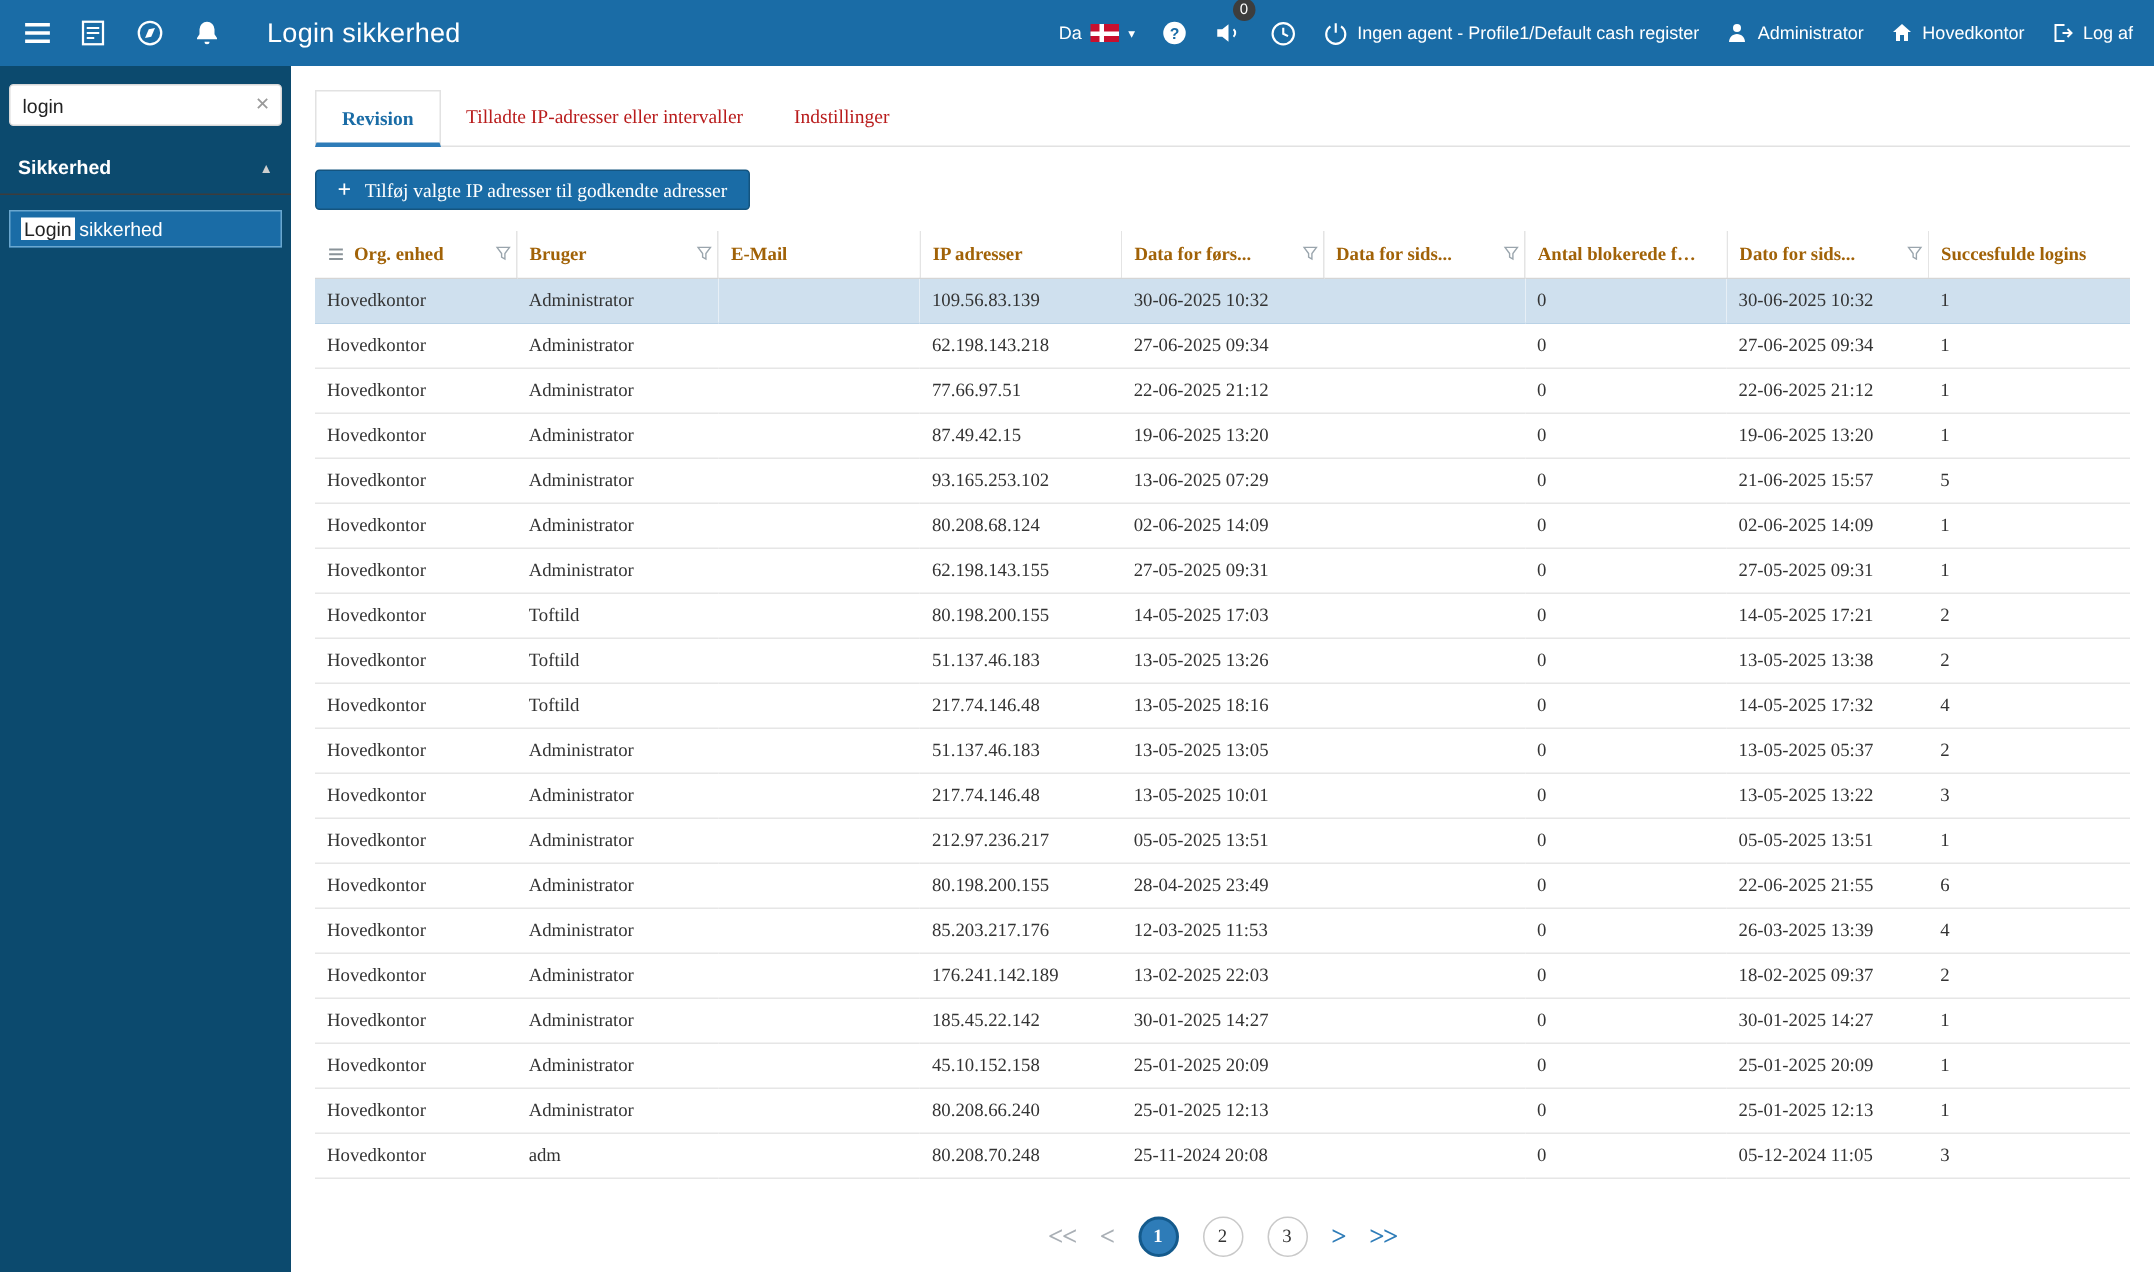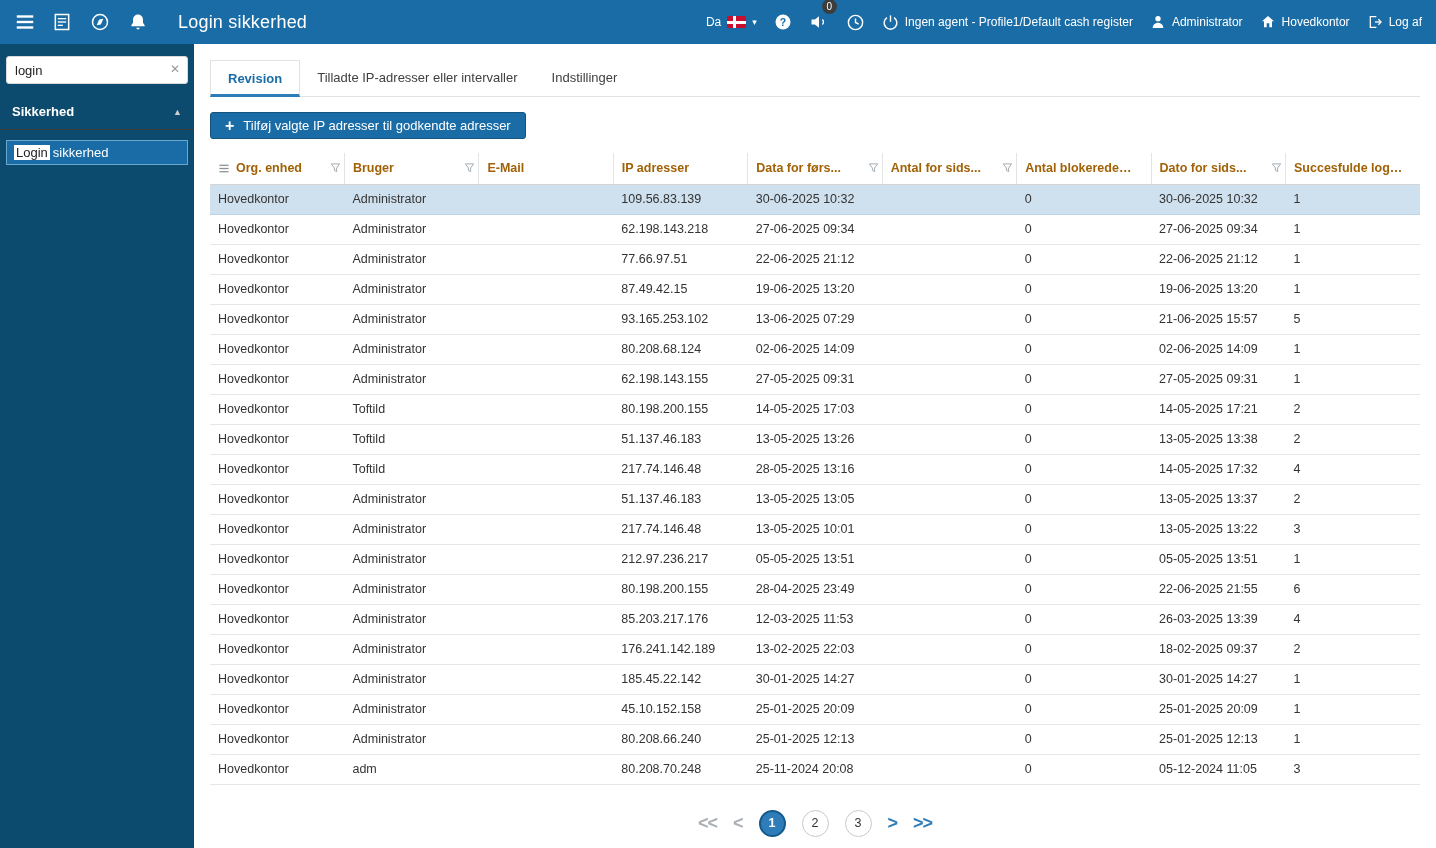--- a/index.html
+++ b/index.html
@@ -29,23 +29,23 @@
   .search-wrap{position:relative;margin:12px 6px 10px;}
   .search-input{width:100%;height:28px;border:1px solid #d9d9d9;border-radius:3px;padding:0 24px 0 8px;font-size:13px;font-family:inherit;color:#222;background:#fff;outline:none;}
   .search-clear{position:absolute;right:8px;top:7px;color:#9a9a9a;font-size:12px;cursor:pointer;line-height:1;}
   .section-header{display:flex;justify-content:space-between;align-items:center;padding:10px 12px;color:#fff;font-size:13px;font-weight:700;border-bottom:1px solid #3c3c3c;cursor:pointer;}
   .collapse-caret{font-size:9px;color:#cfcfcf;}
   .sidebar-item{margin:10px 6px;background:#1a6ca6;border:1px solid #6aa7cf;padding:4px 7px;font-size:13px;color:#fff;cursor:pointer;}
   .sidebar-item .match{background:#fff;color:#222;padding:0 2px;}
   .sidebar-item .rest{margin-left:3px;}
 
   
-  .main{flex:1;background:#fff;padding:0 16px;overflow:hidden;}
+  .main{flex:1;background:#fff;padding:0 16px;overflow:hidden;font-family:Liberation Serif, serif;}
   .tab-bar{display:flex;border-bottom:1px solid #e2e2e2;margin-top:16px;}
-  .tab{padding:10px 17px;font-size:13px;color:#404040;cursor:pointer;white-space:nowrap;}
+  .tab{padding:10px 17px;font-size:13px;color:#b91c1c;cursor:pointer;white-space:nowrap;}
   .tab.active{color:#1a6ca6;font-weight:700;border:1px solid #e2e2e2;border-bottom:3px solid #2e7cb8;margin-bottom:-1px;padding-bottom:8px;background:#fff;}
 
   .add-btn{margin:15px 0 14px;height:27px;background:#1a6ca6;color:#fff;border:1px solid #14547f;border-radius:3px;font-size:13px;font-family:inherit;padding:0 14px;display:inline-flex;align-items:center;gap:9px;cursor:pointer;}
   .add-btn .plus{font-size:16px;font-weight:700;line-height:1;}
 
   table.grid{width:100%;border-collapse:collapse;table-layout:fixed;font-size:12.5px;}
   .grid th{height:31px;font-weight:600;color:#a16207;text-align:left;padding:0 16px 0 8px;border-left:1px solid #e4e4e4;border-bottom:1px solid #d5d5d5;position:relative;white-space:nowrap;overflow:hidden;cursor:pointer;background:#fff;}
   .grid th:first-child{border-left:none;}
   .th-wrap{display:flex;align-items:center;gap:6px;overflow:hidden;}
   .th-label{overflow:hidden;text-overflow:ellipsis;}
@@ -235,21 +235,21 @@
                 <span class="th-label">Data for førs...</span>
               </div>
               <span class="funnel">
                 <svg width="11" height="12" viewBox="0 0 12 12">
                   <path d="M1.5 1.5h9L7.2 6v4L4.8 8.6V6z" fill="#fff" stroke="#9aa5ad" stroke-width="1"></path>
                 </svg>
               </span>
             </th>
             <th>
               <div class="th-wrap">
-                <span class="th-label">Antal for sids...</span>
+                <span class="th-label">Data for sids...</span>
               </div>
               <span class="funnel">
                 <svg width="11" height="12" viewBox="0 0 12 12">
                   <path d="M1.5 1.5h9L7.2 6v4L4.8 8.6V6z" fill="#fff" stroke="#9aa5ad" stroke-width="1"></path>
                 </svg>
               </span>
             </th>
             <th>
               <div class="th-wrap">
                 <span class="th-label">Antal blokerede for...</span>
@@ -370,35 +370,35 @@
             <td></td>
             <td>0</td>
             <td>13-05-2025 13:38</td>
             <td>2</td>
           </tr>
           <tr>
             <td>Hovedkontor</td>
             <td>Toftild</td>
             <td></td>
             <td>217.74.146.48</td>
-            <td>28-05-2025 13:16</td>
+            <td>13-05-2025 18:16</td>
             <td></td>
             <td>0</td>
             <td>14-05-2025 17:32</td>
             <td>4</td>
           </tr>
           <tr>
             <td>Hovedkontor</td>
             <td>Administrator</td>
             <td></td>
             <td>51.137.46.183</td>
             <td>13-05-2025 13:05</td>
             <td></td>
             <td>0</td>
-            <td>13-05-2025 13:37</td>
+            <td>13-05-2025 05:37</td>
             <td>2</td>
           </tr>
           <tr>
             <td>Hovedkontor</td>
             <td>Administrator</td>
             <td></td>
             <td>217.74.146.48</td>
             <td>13-05-2025 10:01</td>
             <td></td>
             <td>0</td>

